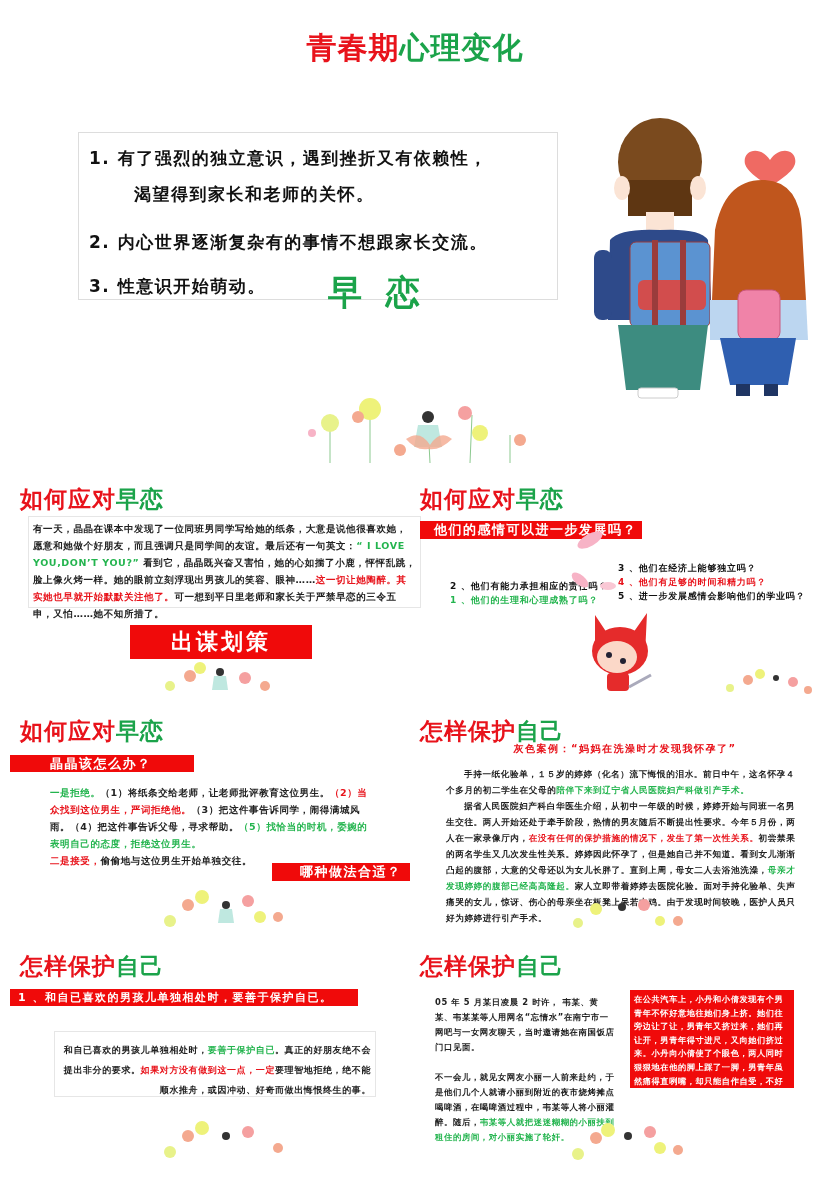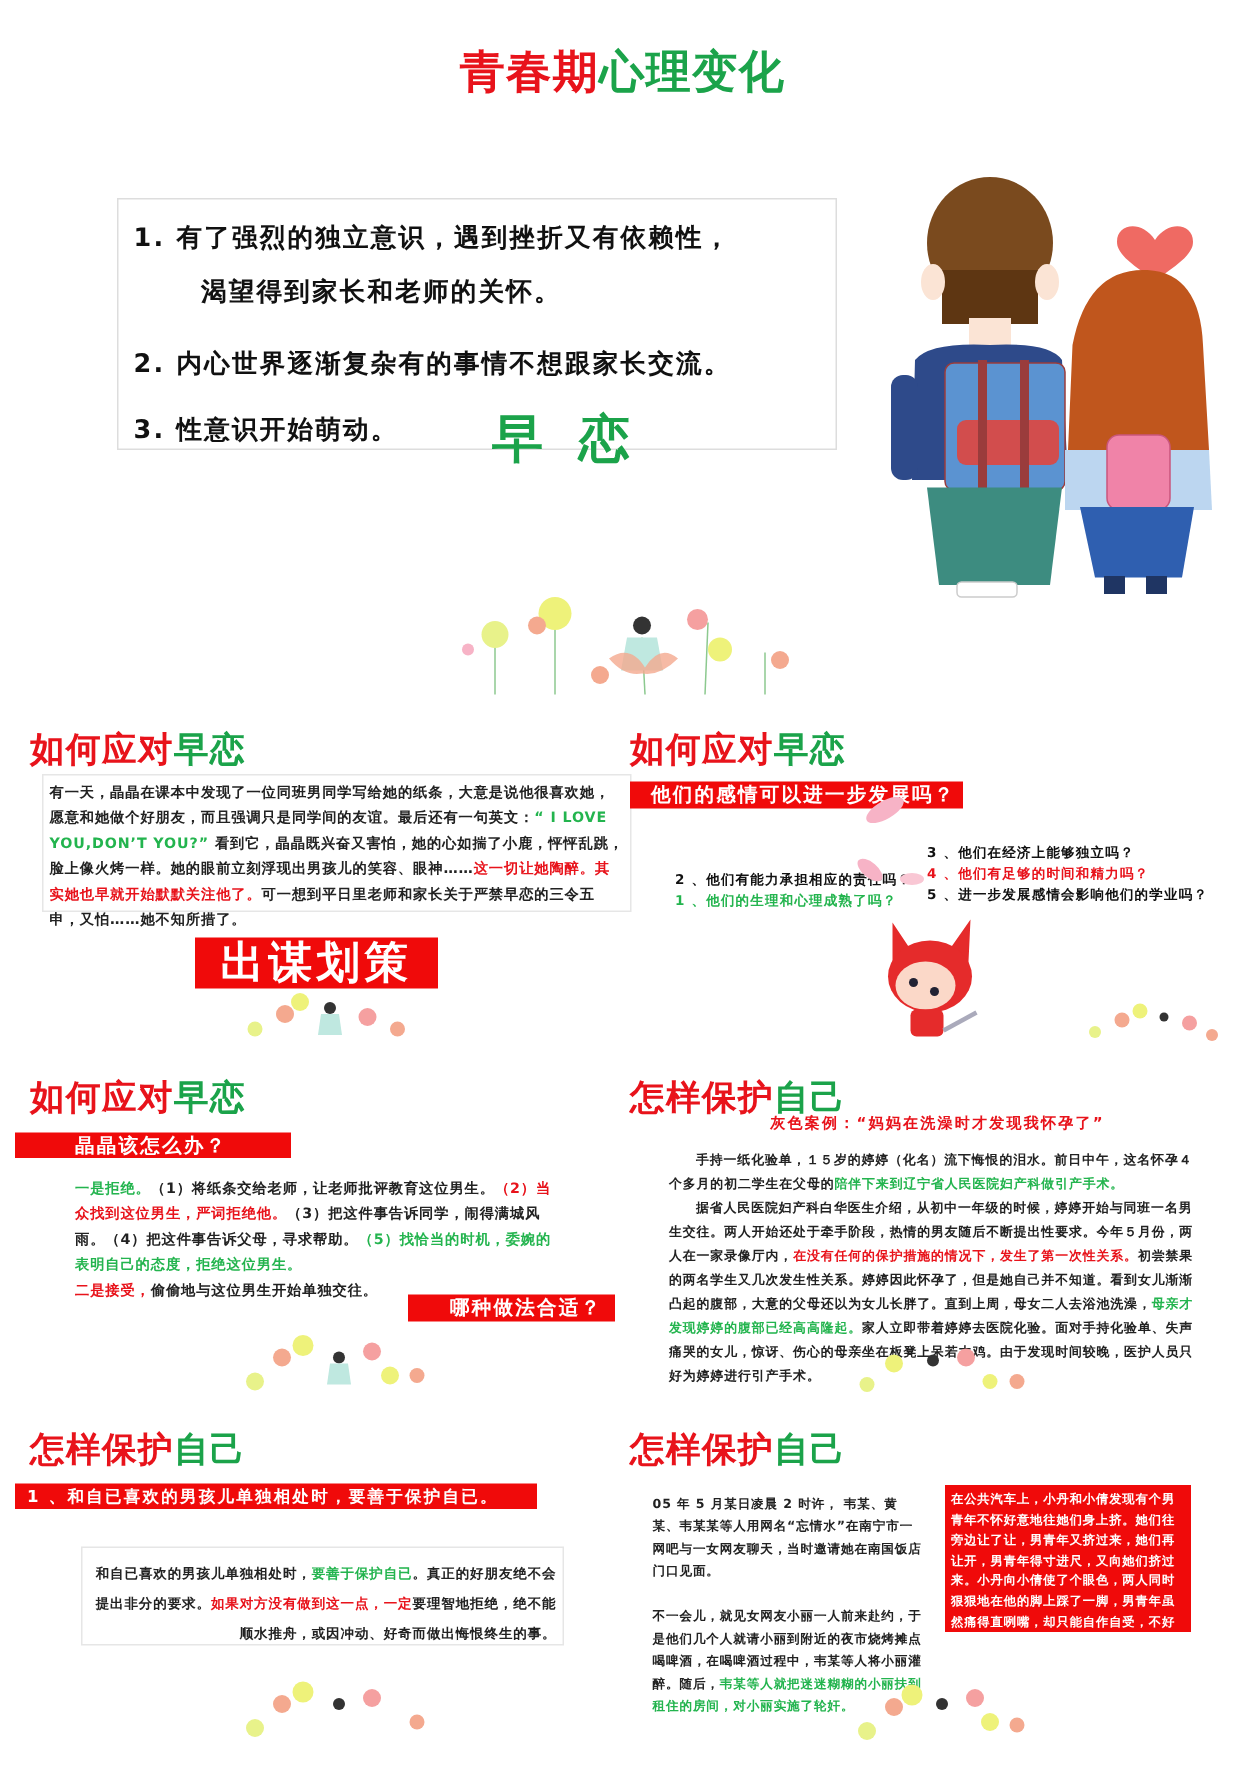--- a/index.html
+++ b/index.html
@@ -102,21 +102,21 @@
     <path d="M106 44 Q120 34 130 50 Q140 34 152 44 Q140 56 128 54 Q116 56 106 44Z" fill="#f4a98f" opacity="0.8"></path>
   </svg>
 </div>
 
 <div class="abs sec-title" style="left:20px; top:484px; width:380px;">
   <span class="red">如何应对</span><span class="green">早恋</span>
 </div>
 <div class="abs small-text boxed" style="left:28px; top:516px; width:393px; height:92px; padding:3px 4px;">
   <span>有一天，晶晶在课本中发现了一位同班男同学写给她的纸条，大意是说他很喜欢她，愿意和她做个好朋友，而且强调只是同学间的友谊。最后还有一句英文：</span><span class="green2">“ I LOVE YOU,DON’T YOU?”</span><span> 看到它，晶晶既兴奋又害怕，她的心如揣了小鹿，怦怦乱跳，脸上像火烤一样。她的眼前立刻浮现出男孩儿的笑容、眼神……</span><span class="red">这一切让她陶醉。其实她也早就开始默默关注他了。</span><span>可一想到平日里老师和家长关于严禁早恋的三令五申，又怕……她不知所措了。</span>
 </div>
-<div class="abs redbar" style="left:130px; top:625px; width:162px; height:34px; font-size:29px; justify-content:center; padding-left:0; letter-spacing:3px;">出谋划策</div>
+<div class="abs redbar" style="left:130px; top:625px; width:182px; height:34px; font-size:22px; justify-content:center; padding-left:0; letter-spacing:3px;">出谋划策</div>
 <div class="abs flowers" style="left:150px; top:658px; width:130px; height:42px;">
   <svg viewBox="0 0 130 42">
       <circle cx="20" cy="28" r="5" fill="#e8f28a"></circle>
       <circle cx="40" cy="18" r="6" fill="#f4a98f"></circle>
       <circle cx="50" cy="10" r="6" fill="#eef27a"></circle>
       <circle cx="70" cy="14" r="4" fill="#333"></circle>
       <path d="M64 18 L76 18 L78 32 L62 32 Z" fill="#bfe8e0"></path>
       <circle cx="95" cy="20" r="6" fill="#f5a0a0"></circle>
       <circle cx="115" cy="28" r="5" fill="#f4a98f"></circle>
     </svg>

